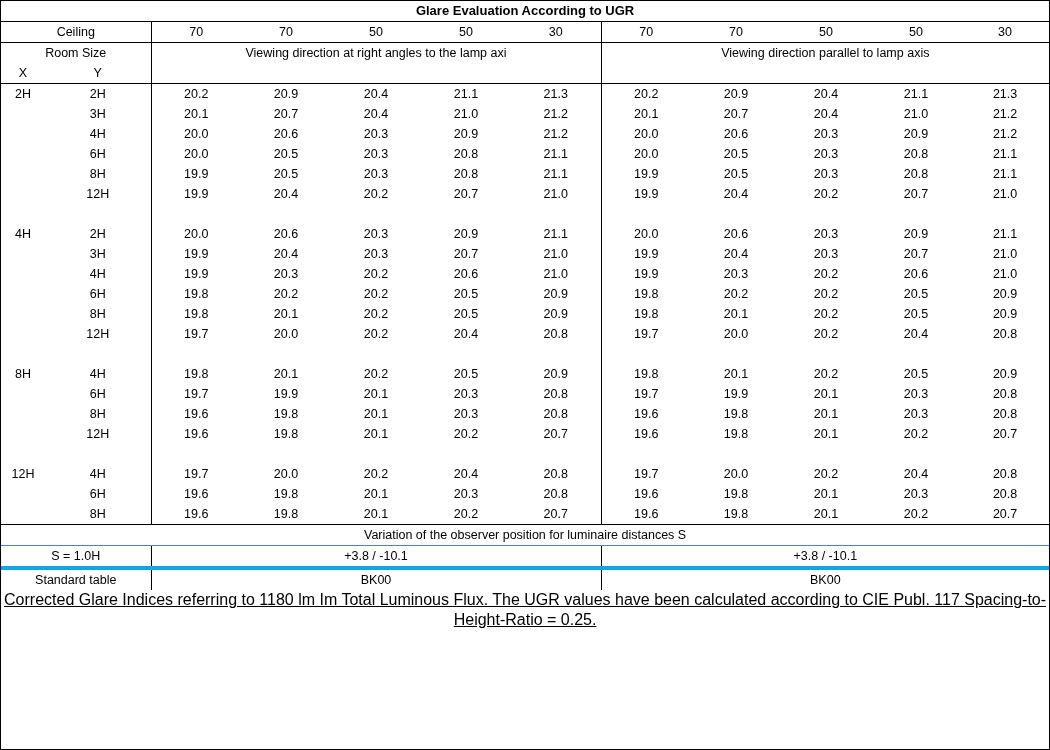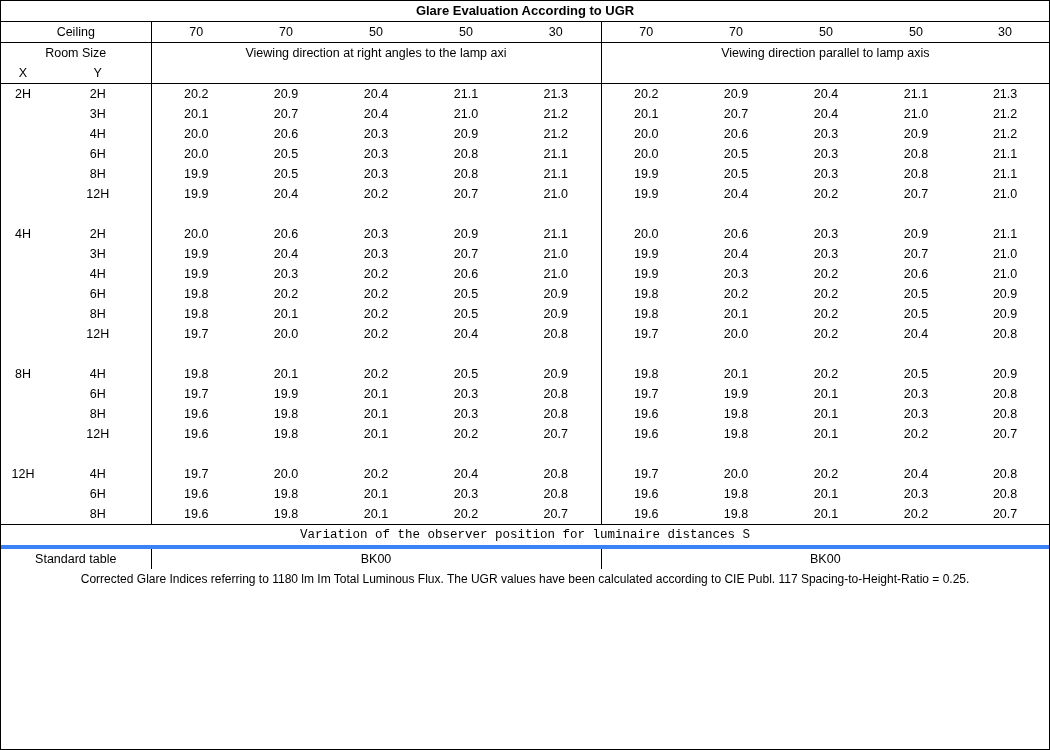--- a/index.html
+++ b/index.html
@@ -69,35 +69,35 @@
     line-height: 14px;
   }
   .data-row td {
     height: 20px;
     line-height: 20px;
   }
   .xcol, .ycol {
     text-align: center;
   }
   .footer-note {
-    font-size: 12px;
+    font-size: 16px;
     padding-left: 6px;
     text-align: left;
     height: 22px;
     line-height: 22px;
+    text-decoration: underline;
   }
   .var-title {
     text-align: left;
     padding-left: 6px;
-    border-bottom: 4px solid #3b82f6;
+    border-bottom: 1px solid #3b82f6;
     border-top: 1px solid #000000;
-    font-family: Liberation Mono, monospace;
   }
   .sep-top {
-    border-top: 2px solid #0ea5e9;
+    border-top: 4px solid #0ea5e9;
     margin-top: 46px;
   }
 </style>
 </head>
 <body>
 
 <div id="page">
   <table class="ugr">
     <colgroup>
       <col style="width:44px">
@@ -426,20 +426,25 @@
           <td class="vline-right">20.7</td>
           <td>19.6</td>
           <td>19.8</td>
           <td>20.1</td>
           <td>20.2</td>
           <td>20.7</td>
         </tr>
         <tr>
           <td colspan="12" class="var-title">Variation of the observer position for luminaire distances S</td>
         </tr>
+        <tr class="data-row">
+          <td colspan="2" class="vline-right">S = 1.0H</td>
+          <td colspan="5" class="vline-right">+3.8 / -10.1</td>
+          <td colspan="5">+3.8 / -10.1</td>
+        </tr>
         <tr class="data-row sep-top">
           <td colspan="2" class="vline-right sep-top">Standard table</td>
           <td colspan="5" class="vline-right sep-top">BK00</td>
           <td colspan="5" class="sep-top">BK00</td>
         </tr>
         <tr>
           <td colspan="12" class="footer-note">Corrected Glare Indices referring to 1180 lm Im Total Luminous Flux. The UGR values have been calculated according to CIE Publ. 117     Spacing-to-Height-Ratio = 0.25.</td>
         </tr>
       </tbody>
   </table>

